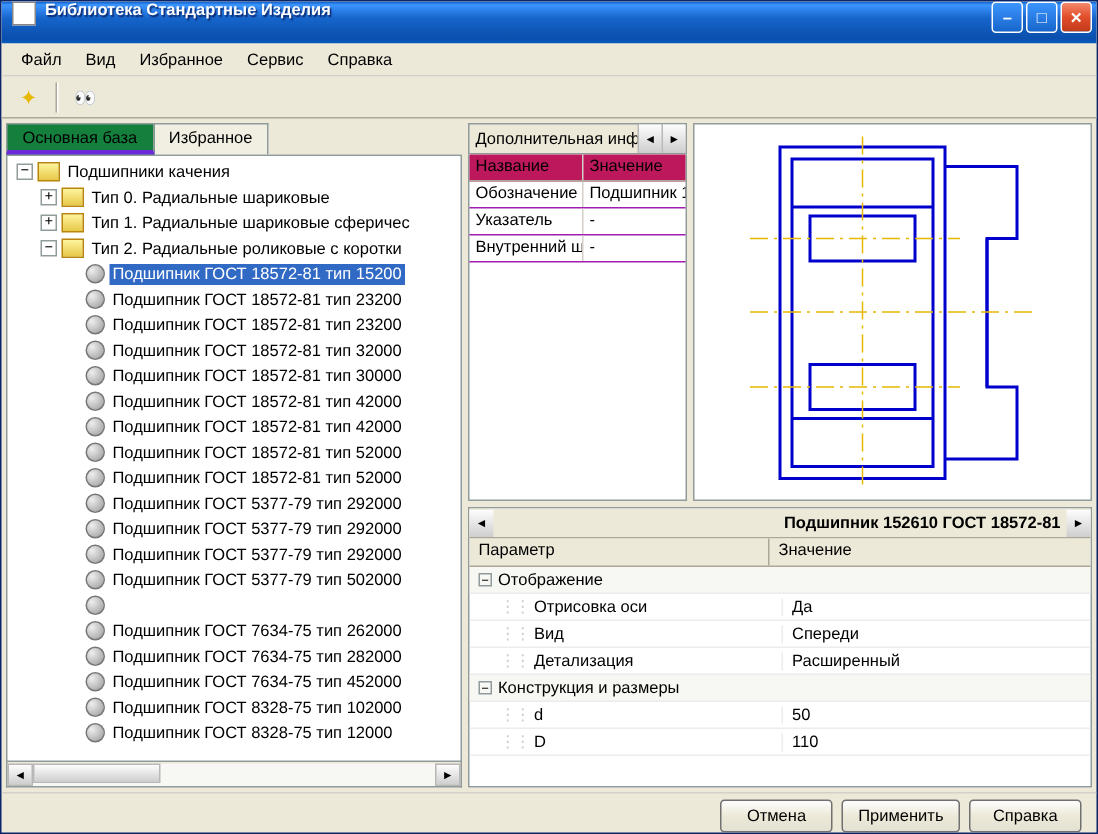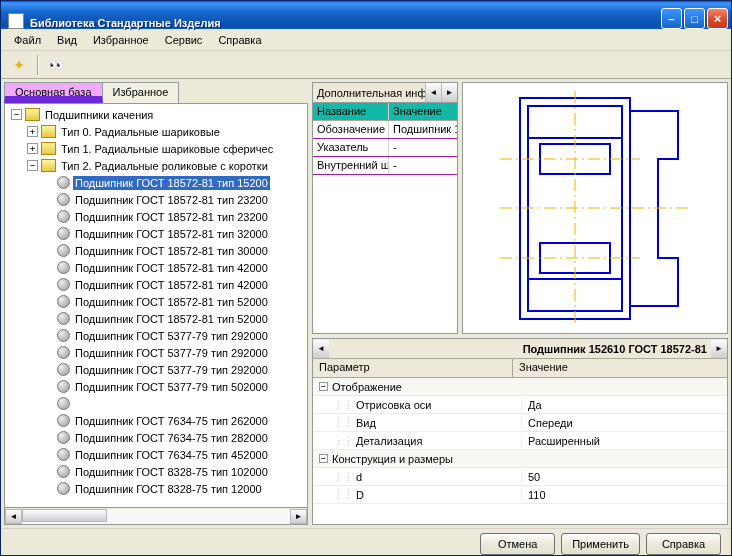--- a/index.html
+++ b/index.html
@@ -1,33 +1,33 @@
 <!DOCTYPE html>
 <html><head>
 <meta charset="utf-8">
 <style>
 *{box-sizing:border-box;margin:0;padding:0;font-family:"Tahoma",sans-serif;font-size:11px}
 body{background:#ece9d8;width:732px;height:556px;overflow:hidden;border:1px solid #0a246a}
-.titlebar{height:28px;background:linear-gradient(to bottom,#0a5bc4 0%,#3d95ff 8%,#1665cb 40%,#0a4fad 88%,#0a5bc4 100%);display:flex;align-items:flex-end;padding:0 3px;color:#fff;font-weight:bold;font-size:13px}
+.titlebar{height:28px;background:linear-gradient(to bottom,#0a5bc4 0%,#3d95ff 8%,#1665cb 40%,#0a4fad 88%,#0a5bc4 100%);display:flex;align-items:flex-start;padding:0 3px;color:#fff;font-weight:bold;font-size:13px}
 .titlebar .app-icon{width:16px;height:16px;margin:0 4px;background:#fff;border:1px solid #888}
 .titlebar .title{flex:1;text-shadow:1px 1px 1px #0a246a;padding-left:2px}
 .win-btns{display:flex;gap:2px}
 .win-btn{width:21px;height:21px;border:1px solid #fff;border-radius:3px;display:flex;align-items:center;justify-content:center;font-weight:bold;font-family:Arial;font-size:11px;color:#fff;cursor:default}
 .win-btn.min,.win-btn.max{background:linear-gradient(to bottom,#3d95ff,#1665cb)}
 .win-btn.close{background:linear-gradient(to bottom,#f4896c,#e14d2a,#c13a1a);font-size:13px}
 .menubar{height:22px;background:#ece9d8;display:flex;align-items:center;padding:0 6px;gap:2px;border-bottom:1px solid #d4d0c8}
 .menu-item{padding:2px 7px;cursor:default}
 .toolbar{height:28px;background:#ece9d8;display:flex;align-items:center;padding:3px 6px;gap:4px;border-bottom:1px solid #aca899}
 .tb-btn{width:24px;height:22px;display:flex;align-items:center;justify-content:center;border:1px solid transparent;cursor:default}
 .tb-sep{width:2px;height:20px;border-left:1px solid #aca899;border-right:1px solid #fff;margin:0 2px}
 .content{display:flex;height:449px;padding:3px;gap:4px}
 .left-pane{width:304px;display:flex;flex-direction:column}
 .tabs{display:flex;height:21px}
 .tab{padding:3px 10px;border:1px solid #919b9c;background:#f1efe2;border-bottom:none;cursor:default;margin-right:-1px}
-.tab.active{background:#f0abfc;border-bottom:7px solid #6d28d9;position:relative;z-index:1}
+.tab.active{background:#15803d;border-bottom:3px solid #6d28d9;position:relative;z-index:1}
 .tree{flex:1;background:#fff;border:1px solid #919b9c;overflow:auto;position:relative}
 .tree-inner{padding:2px}
 .tn{white-space:nowrap;display:flex;align-items:center;height:17px;cursor:default}
 .tn .exp{width:11px;height:11px;border:1px solid #919b9c;display:inline-flex;align-items:center;justify-content:center;font-size:9px;line-height:1;margin-right:3px;font-family:monospace}
 .tn .sp{display:inline-block}
 .tn .fico{width:15px;height:13px;background:linear-gradient(to bottom,#fef49c,#e6c849);border:1px solid #b8860b;margin-right:3px}
 .tn .bico{width:13px;height:13px;border-radius:50%;background:radial-gradient(circle at 30% 30%,#eee,#999);border:1px solid #777;margin-right:3px}
 .tn .lbl{padding:1px 2px}
 .tn.sel .lbl{background:#316ac5;color:#fff}
 .hscroll{height:17px;background:#ece9d8;border:1px solid #919b9c;border-top:none;display:flex;align-items:center}
@@ -35,21 +35,21 @@
 .strack{flex:1;height:15px;background:#f7f7f3;position:relative}
 .sthumb{position:absolute;height:13px;top:0;background:linear-gradient(to bottom,#fdfdfd,#cecece);border:1px solid #b8b8b8}
 .right-pane{flex:1;display:flex;flex-direction:column;gap:4px}
 .top-row{display:flex;height:252px;gap:4px}
 .info-col{width:146px;display:flex;flex-direction:column}
 .info-hdr{height:21px;background:#ece9d8;border:1px solid #919b9c;display:flex;align-items:center}
 .ihlbl{flex:1;padding:0 4px;overflow:hidden;white-space:nowrap}
 .navbtn{width:16px;height:19px;background:linear-gradient(to bottom,#fdfdfd,#cecece);border-left:1px solid #b8b8b8;display:flex;align-items:center;justify-content:center;font-size:8px;cursor:default}
 .info-grid{flex:1;background:#fff;border:1px solid #919b9c;border-top:none}
 .ig-row{display:flex;height:18px;border-bottom:1px solid #a21caf}
-.ig-row.hdr{background:#14b8a6;border-bottom:1px solid #aca899}
+.ig-row.hdr{background:#be185d;border-bottom:1px solid #aca899}
 .ig-cell{padding:2px 4px;overflow:hidden;white-space:nowrap}
 .ig-cell:first-child{width:76px;border-right:1px solid #d4d0c8}
 .ig-cell:last-child{flex:1}
 .preview{flex:1;background:#fff;border:1px solid #919b9c;display:flex;align-items:center;justify-content:center}
 .preview svg{max-width:100%;max-height:100%}
 .param-pane{flex:1;display:flex;flex-direction:column;border:1px solid #919b9c;background:#fff;min-height:0}
 .param-title{height:20px;background:#ece9d8;display:flex;align-items:center;border-bottom:1px solid #aca899}
 .pt-nav{width:16px;height:18px;display:flex;align-items:center;justify-content:center;font-size:8px;background:linear-gradient(to bottom,#fdfdfd,#cecece);cursor:default}
 .pt-lbl{flex:1;text-align:right;font-weight:bold;padding:0 4px}
 .param-hdr{display:flex;height:19px;background:#ece9d8;border-bottom:1px solid #aca899}

